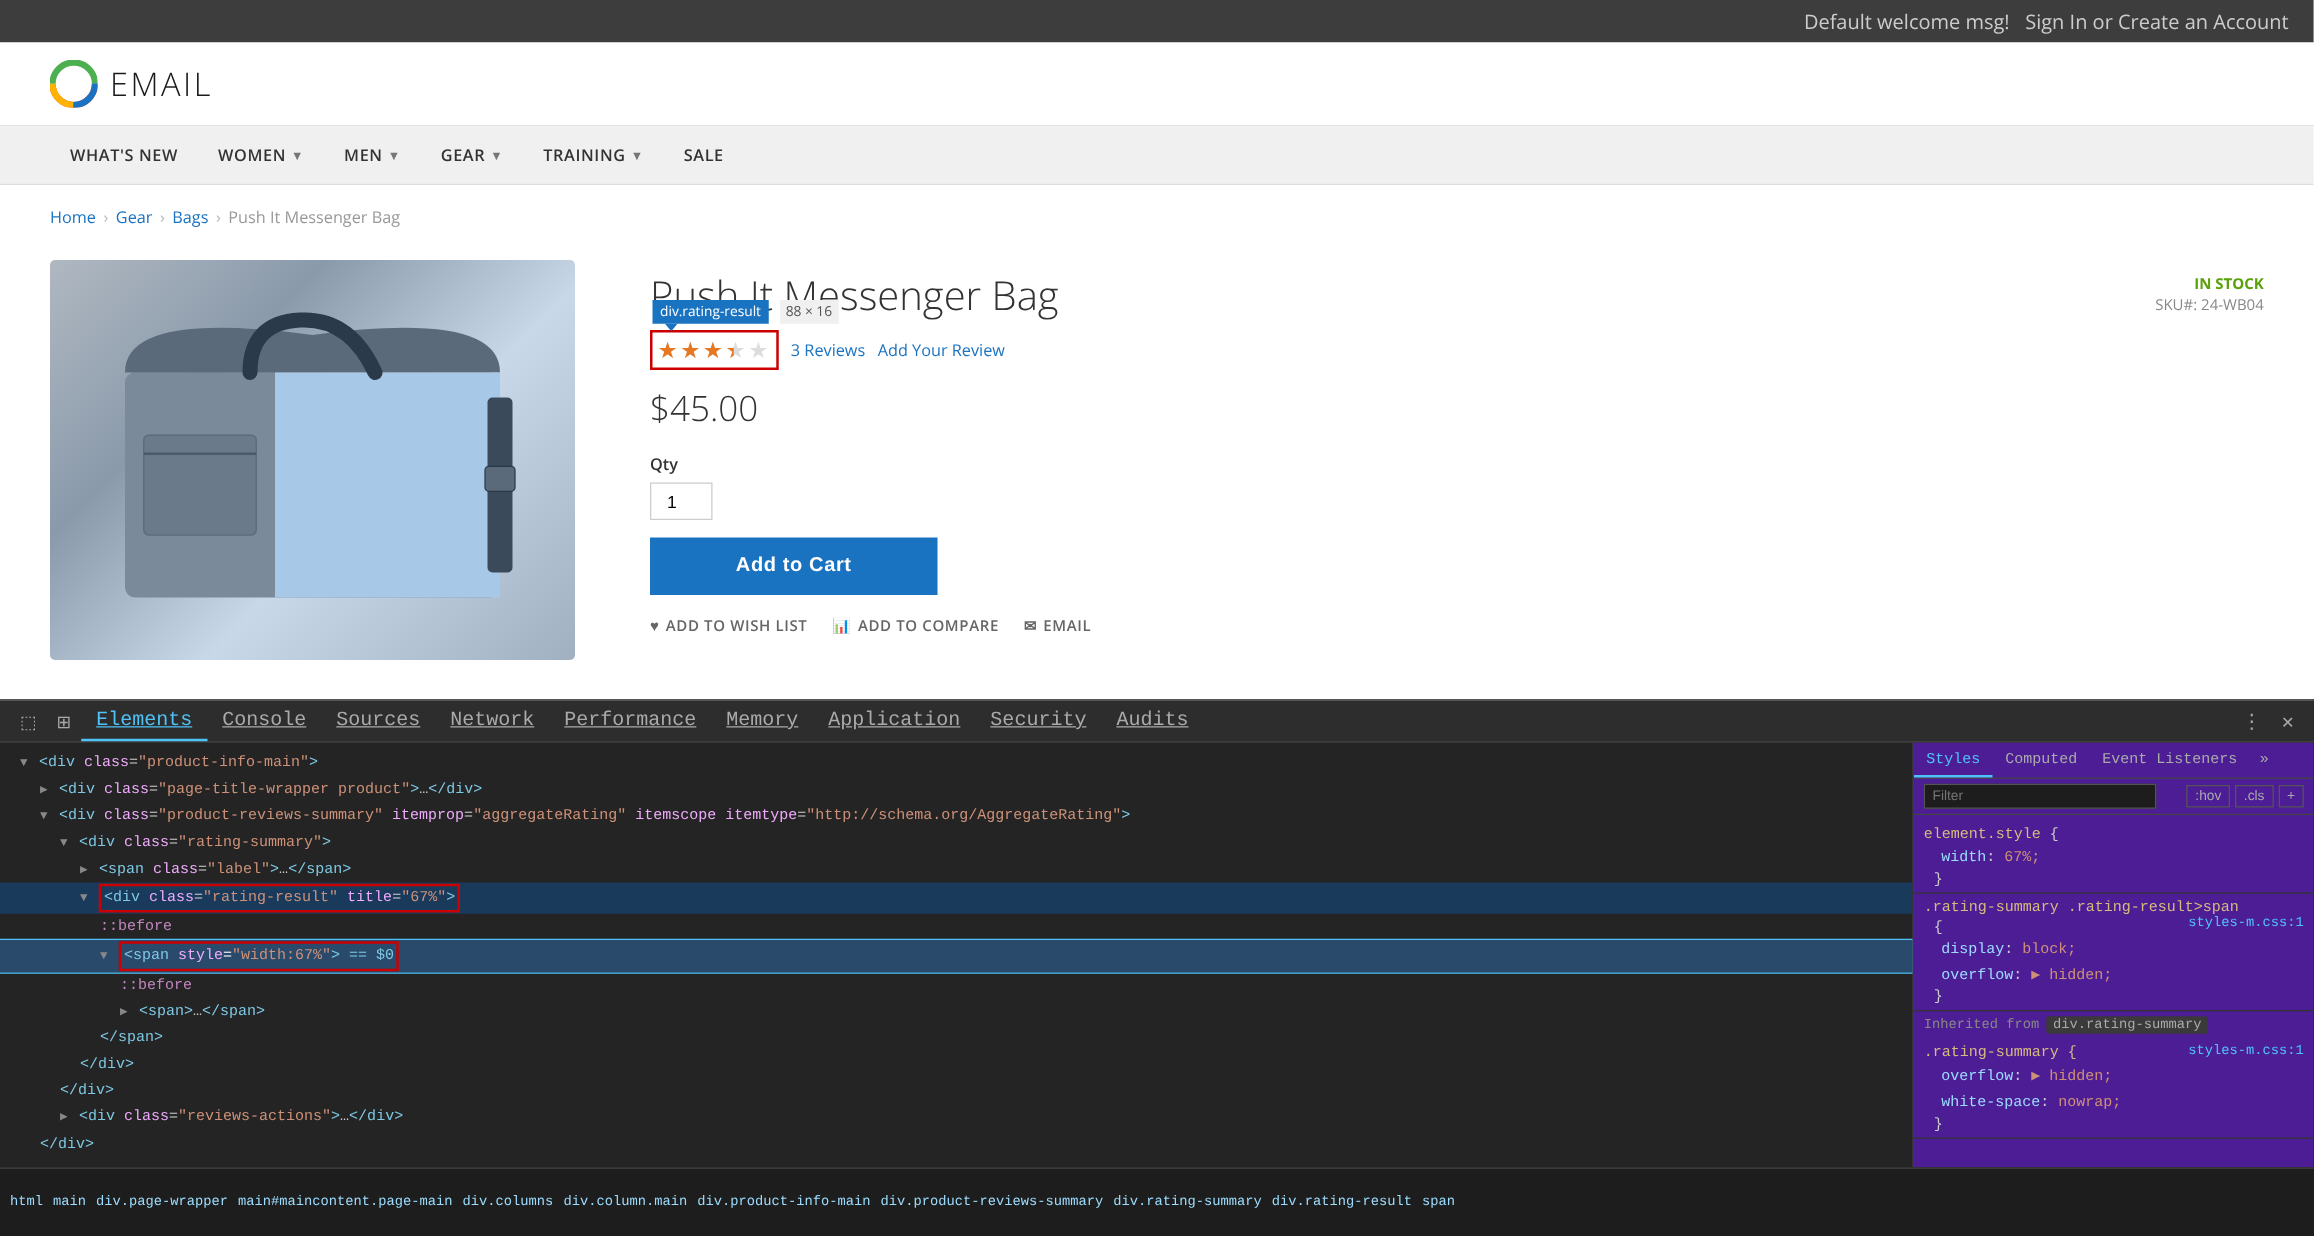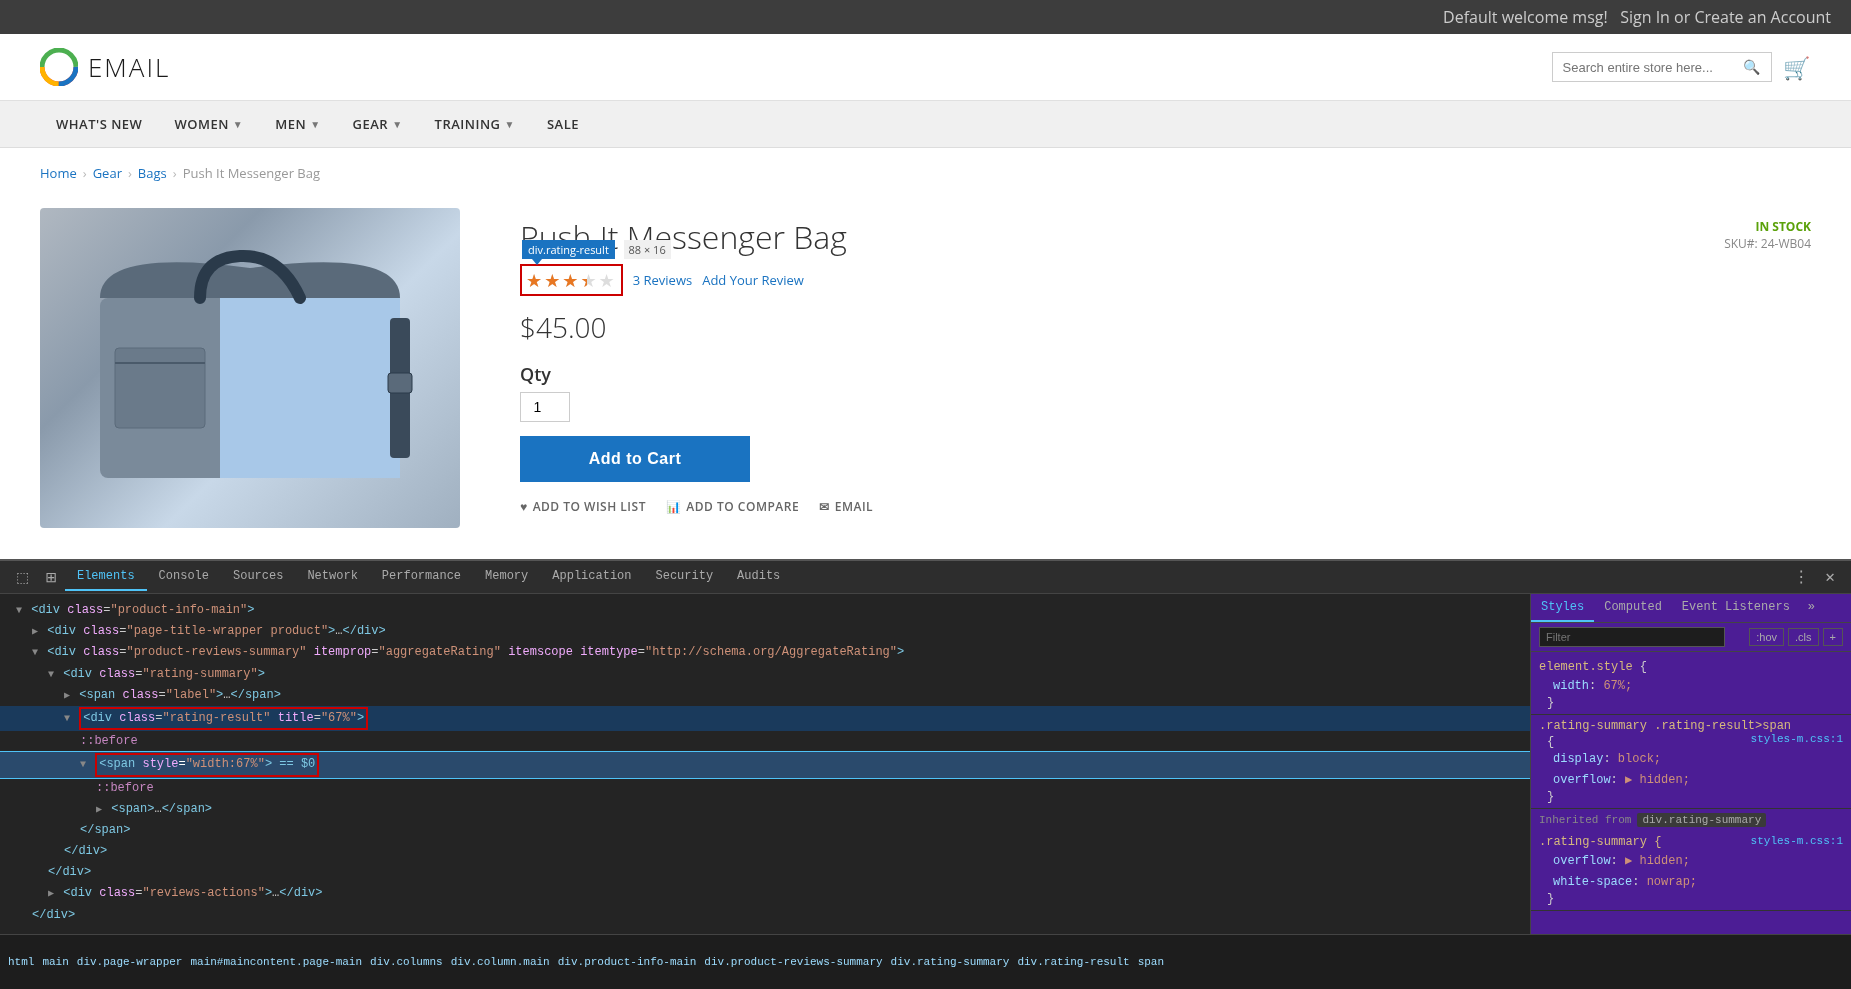--- a/index.html
+++ b/index.html
@@ -185,21 +185,21 @@
 
     .price {
       font-size: 28px;
       font-weight: 300;
       color: #333;
       margin-bottom: 16px;
     }
     .in-stock { color: #5aa10a; font-weight: 700; text-transform: uppercase; font-size: 12px; }
     .sku { color: #888; font-size: 12px; text-align: right; }
 
-    .qty-label { font-size: 18px; margin-bottom: 6px; font-weight: 600; }
+    .qty-label { font-size: 13px; margin-bottom: 6px; font-weight: 600; }
     .qty-input {
       width: 50px;
       border: 1px solid #ccc;
       padding: 6px 8px;
       font-size: 14px;
       margin-bottom: 14px;
       text-align: center;
     }
 
     .add-to-cart-btn {
@@ -254,24 +254,25 @@
       border-bottom: 1px solid #444;
       padding: 0 8px;
       flex-shrink: 0;
     }
     .devtools-icon-btn {
       background: none; border: none; cursor: pointer;
       color: #aaa; font-size: 14px; padding: 6px 8px;
     }
     .devtools-tab {
       padding: 6px 12px;
-      font-size: 12px;
+      font-size: 16px;
       color: #aaa;
       cursor: pointer;
       border-bottom: 2px solid transparent;
+      text-decoration: underline;
     }
     .devtools-tab.active {
       color: #4fc3f7;
       border-bottom: 2px solid #4fc3f7;
     }
     .devtools-spacer { flex: 1; }
     .devtools-more { color: #aaa; font-size: 16px; padding: 6px 8px; cursor: pointer; }
     .devtools-close { color: #aaa; font-size: 16px; padding: 6px 8px; cursor: pointer; }
 
     .devtools-body {
@@ -392,27 +393,20 @@
 
 <div class="header">
   <div class="logo">
     <svg width="38" height="38" viewBox="0 0 38 38">
       <circle cx="19" cy="19" r="17" fill="none" stroke="#e84040" stroke-width="5" stroke-dasharray="53 53" stroke-dashoffset="0"></circle>
       <circle cx="19" cy="19" r="17" fill="none" stroke="#4caf50" stroke-width="5" stroke-dasharray="53 53" stroke-dashoffset="-53"></circle>
       <circle cx="19" cy="19" r="17" fill="none" stroke="#1a73c1" stroke-width="5" stroke-dasharray="27 79" stroke-dashoffset="-106"></circle>
       <circle cx="19" cy="19" r="17" fill="none" stroke="#ffb300" stroke-width="5" stroke-dasharray="26 80" stroke-dashoffset="-133"></circle>
     </svg>
     <span class="logo-text">EMAIL</span>
-  </div>
-  <div class="header-right">
-    <div class="search-box">
-      <input type="text" placeholder="Search entire store here..." style="">
-      <button class="search-icon-btn">🔍</button>
-    </div>
-    <span class="cart-icon">🛒</span>
   </div>
 </div>
 
 <nav class="nav">
   <div class="nav-item">
       <span>What's New</span>
     </div>
   <div class="nav-item">
       <span>Women</span>
       <span class="nav-chevron">▼</span>

